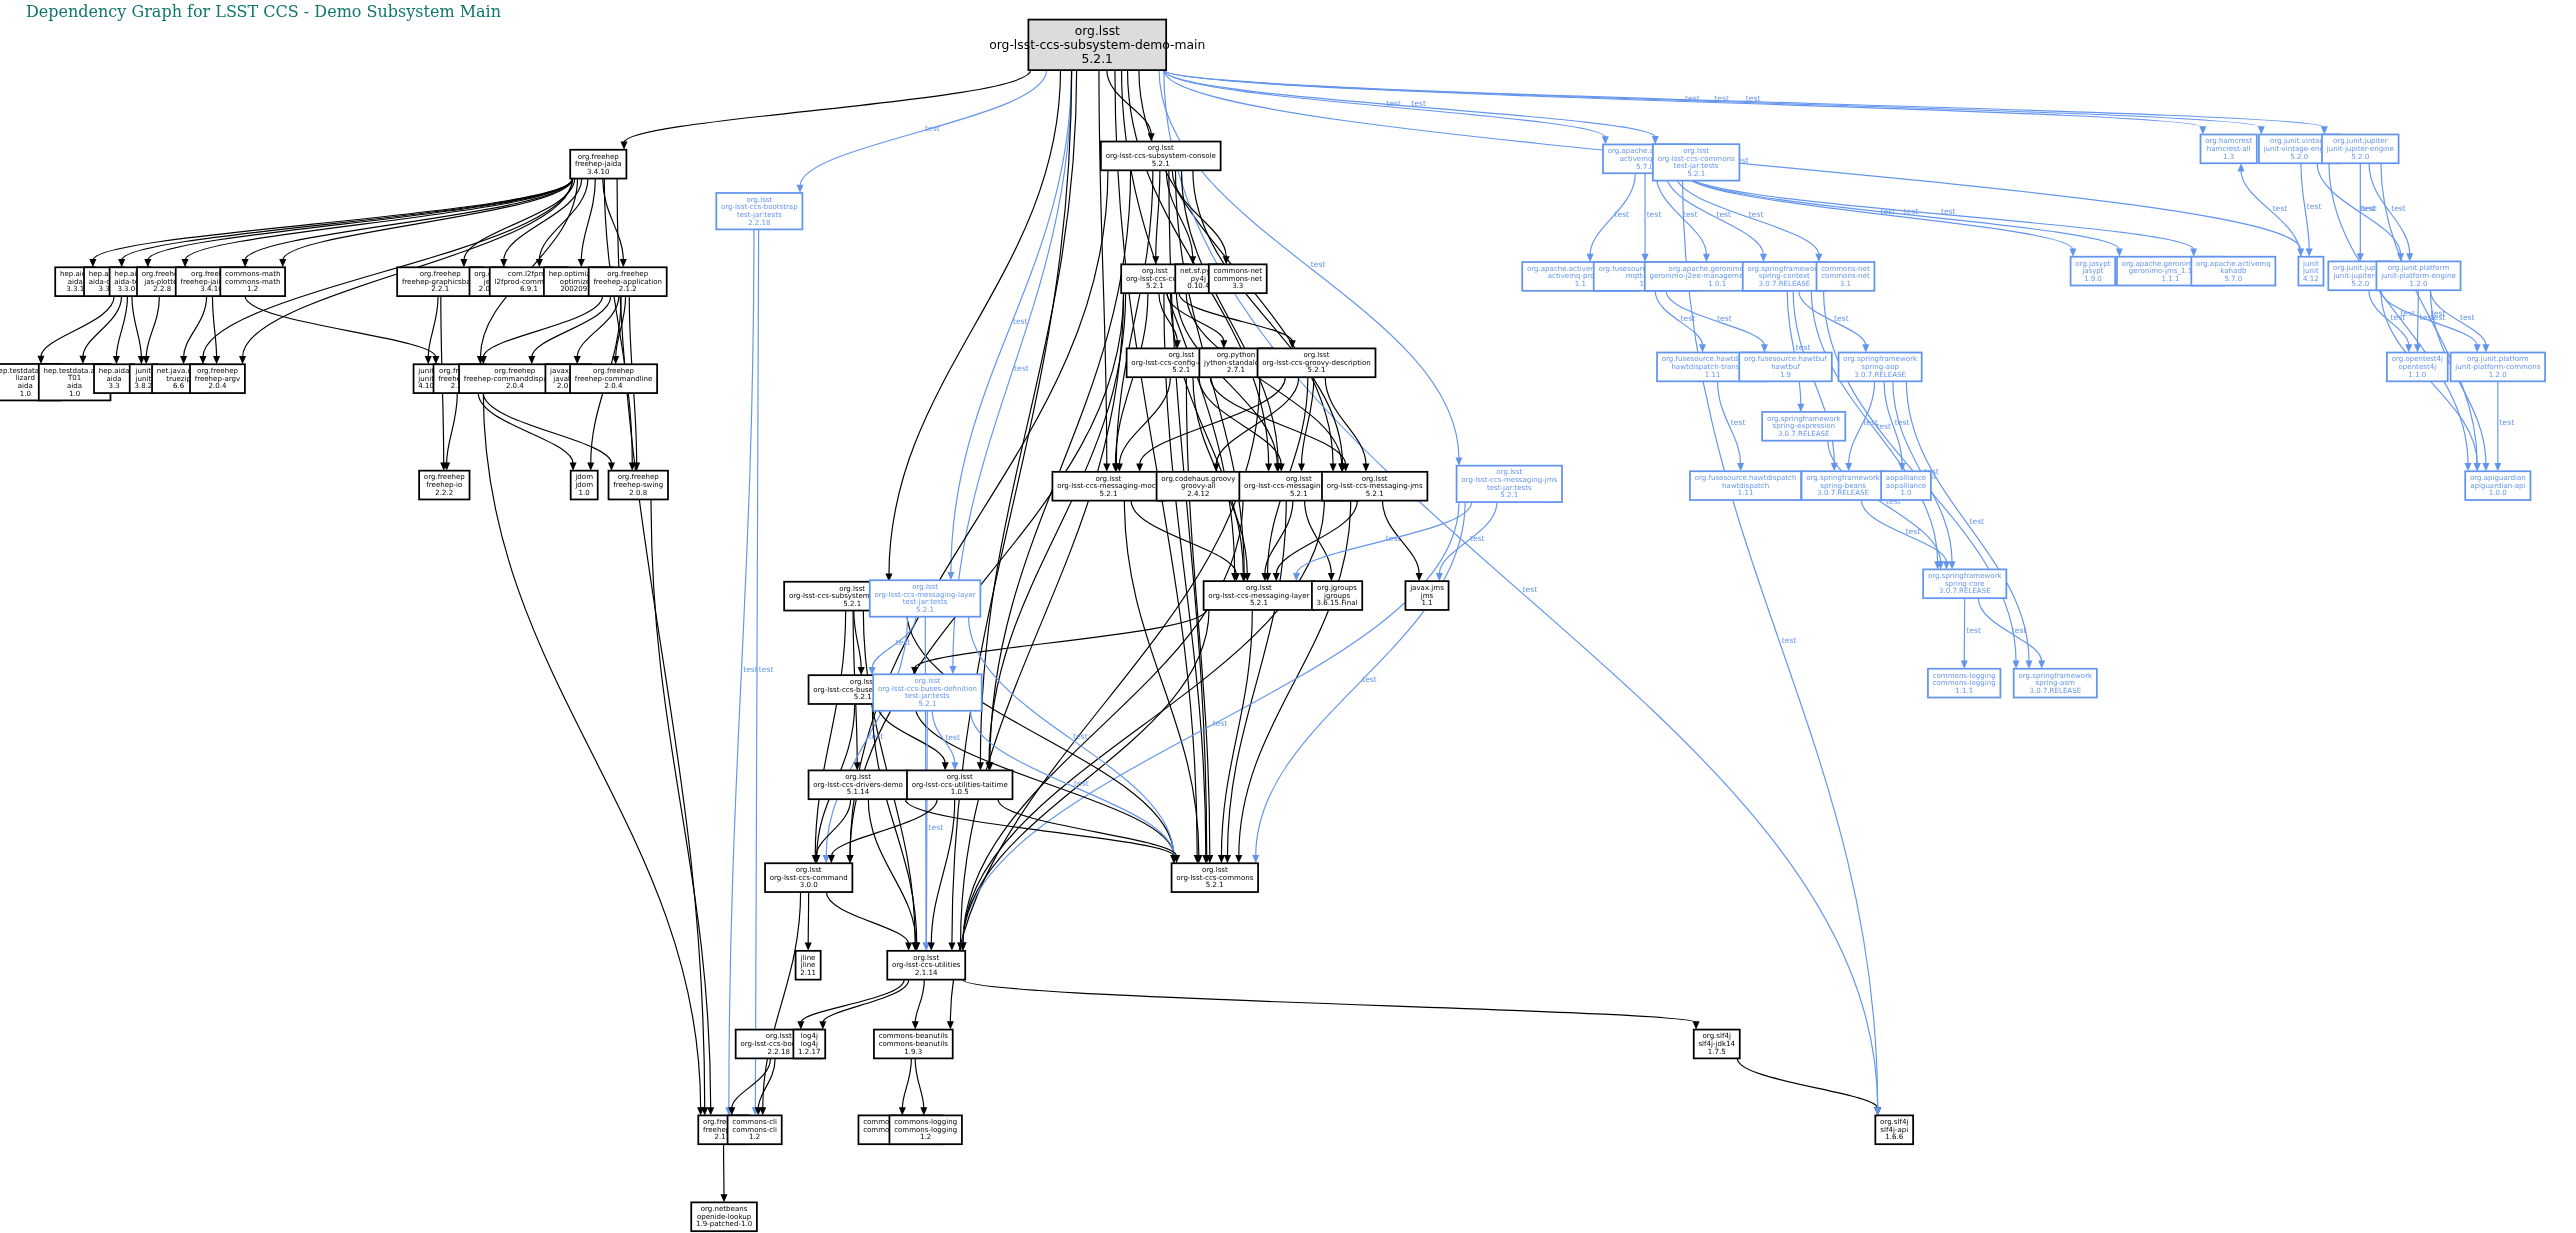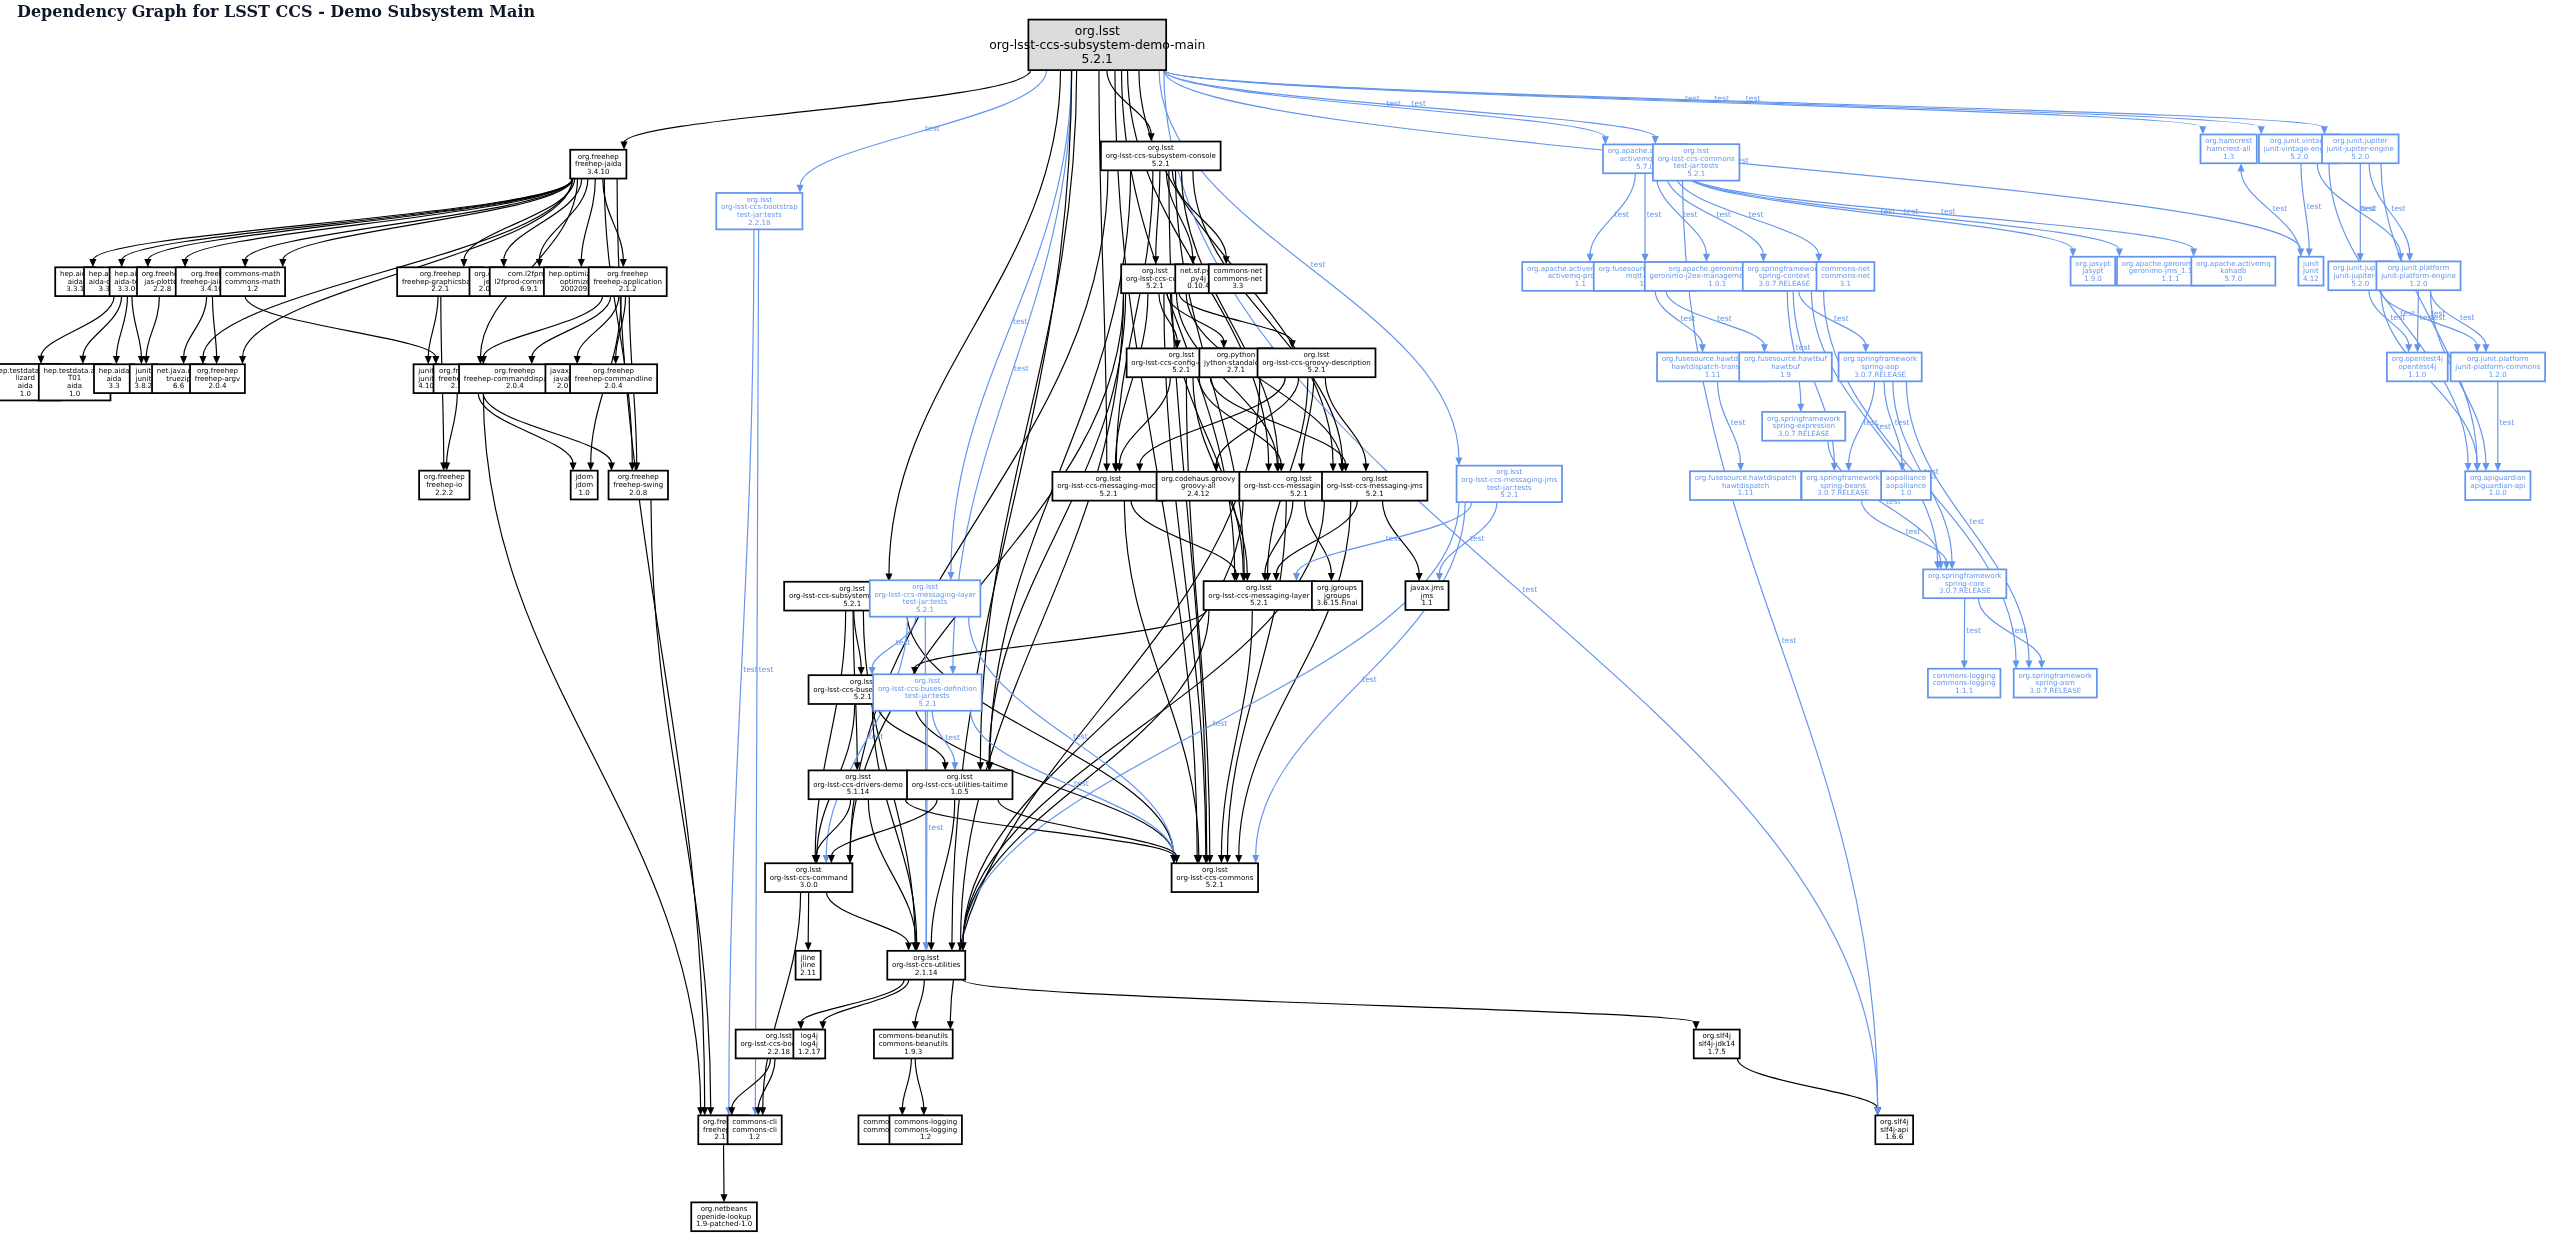--- a/index.html
+++ b/index.html
@@ -1,17 +1,17 @@
 <!DOCTYPE html>
 <html style="font-size:9.4px"><head>
 <meta charset="utf-8">
 <style>
   html, body { margin:0; padding:0; background:#ffffff; }
   body { width:2576px; height:1234px; position:relative; overflow:hidden; font-family:"DejaVu Sans", sans-serif; }
-  #title { position:absolute; left:17px; top:2.4px; font-family:"DejaVu Serif", serif; font-size:16px; color:#0f172a; white-space:nowrap;font-weight:bold; }
+  #title { position:absolute; left:26px; top:2.4px; font-family:"DejaVu Serif", serif; font-size:16px; color:#0f766e; white-space:nowrap; }
   #graph { position:absolute; left:0; top:0; width:2576px; height:1234px; }
   .node-rect { stroke-width:3; }
   .node-rect.compile { fill:#ffffff; stroke:#000000; }
   .node-rect.test { fill:#ffffff; stroke:#6495ed; }
   .node-rect.root { fill:#dcdcdc; stroke:#000000; }
   .node-text { font-family:"DejaVu Sans", sans-serif; font-size:12px; text-anchor:middle; }
   .node-text.compile { fill:#000000; }
   .node-text.test { fill:#6495ed; }
   .node-text.root { font-size:21px; fill:#000; }
   .edge { fill:none; stroke-width:2; }

